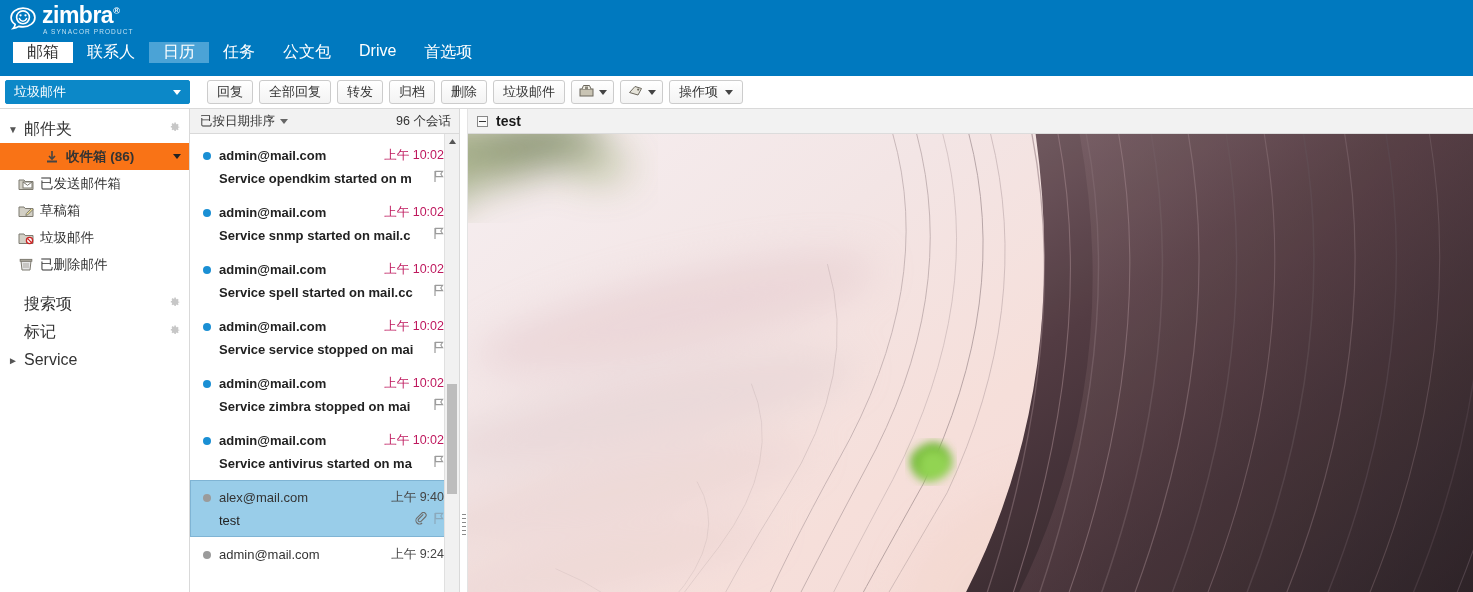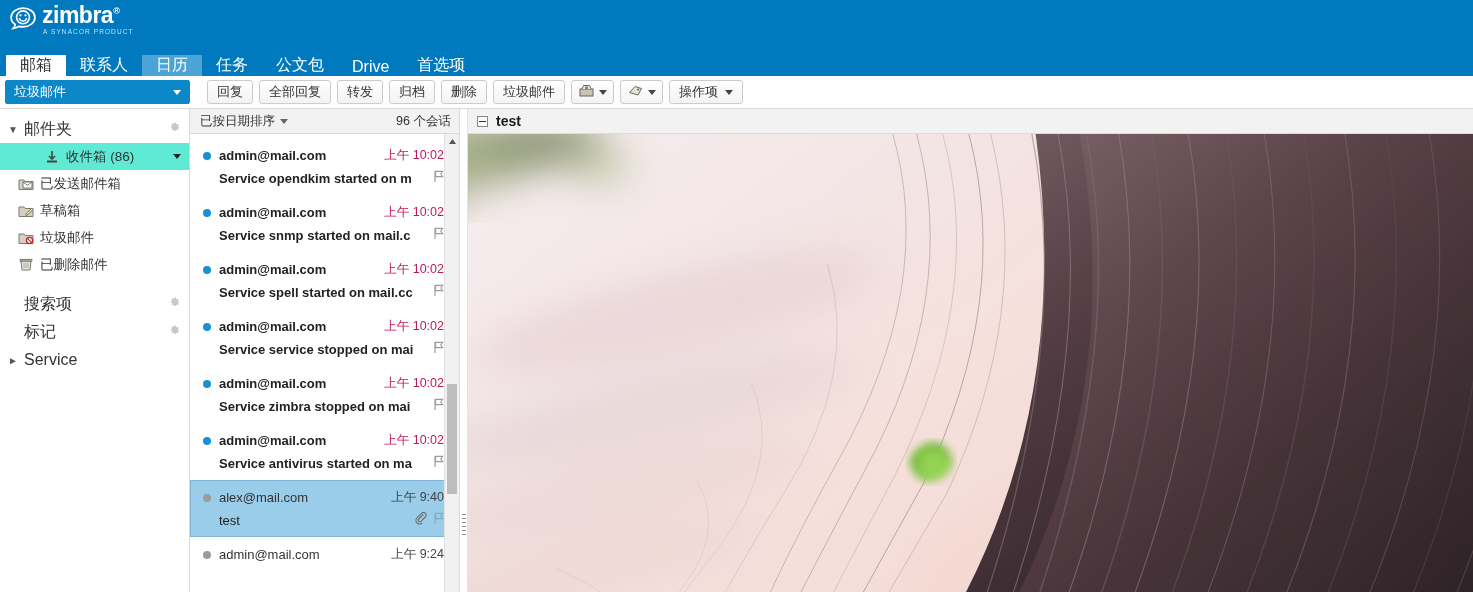--- a/index.html
+++ b/index.html
@@ -34,22 +34,22 @@
   #logo .logo-tag {
     font-size: 6.5px; color: #bfe0f1; letter-spacing: 1.1px;
     margin-top: 2px; margin-left: 1px;
   }
 
   
   #tab-bar {
     height: 34px;
     background: #0079bf;
     display: flex;
-    align-items: flex-end;
-    padding-left: 6px;
+    align-items: flex-start;
+    padding-left: 13px;
   }
   .tab {
     display: flex; align-items: center;
     padding: 0 14px;
     font-size: 16px;
     color: #ffffff;
     cursor: pointer;
     white-space: nowrap;
   }
   .tab.active {
@@ -149,22 +149,22 @@
   .sb-gear { margin-left: auto; opacity: .55; }
   .sb-item {
     display: flex; align-items: center;
     height: 27px;
     padding-left: 18px; padding-right: 8px;
     font-size: 13.5px;
     color: #333333;
     cursor: pointer;
   }
   .sb-item.selected {
-    background: #5eead4;
-    font-weight: normal;
+    background: #f97316;
+    font-weight: bold;
     padding-left: 44px;
   }
   .sb-item .fico { width: 22px; flex: 0 0 22px; display: flex; align-items: center; }
   .sb-item .sb-label { white-space: nowrap; }
   .sb-item .row-caret {
     margin-left: auto;
     width: 0; height: 0;
     border-left: 4px solid transparent;
     border-right: 4px solid transparent;
     border-top: 5px solid #222222;

